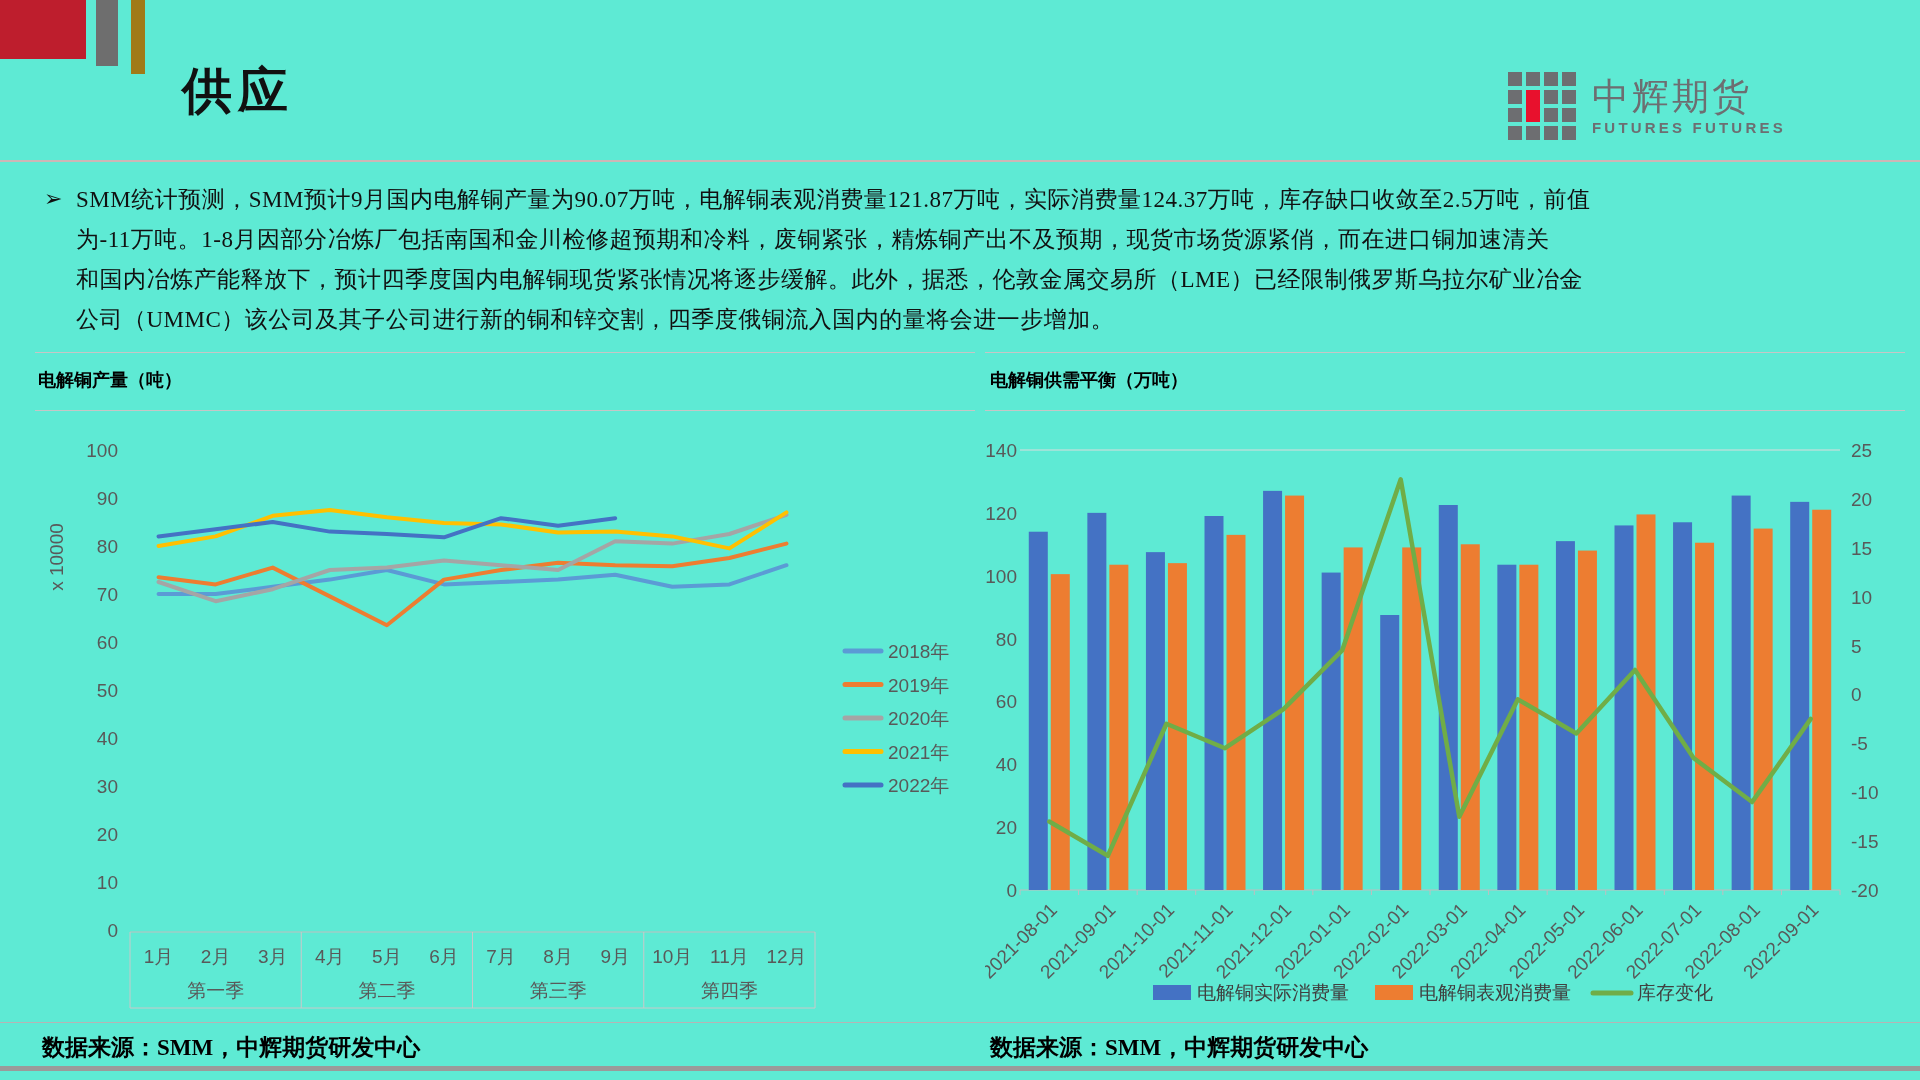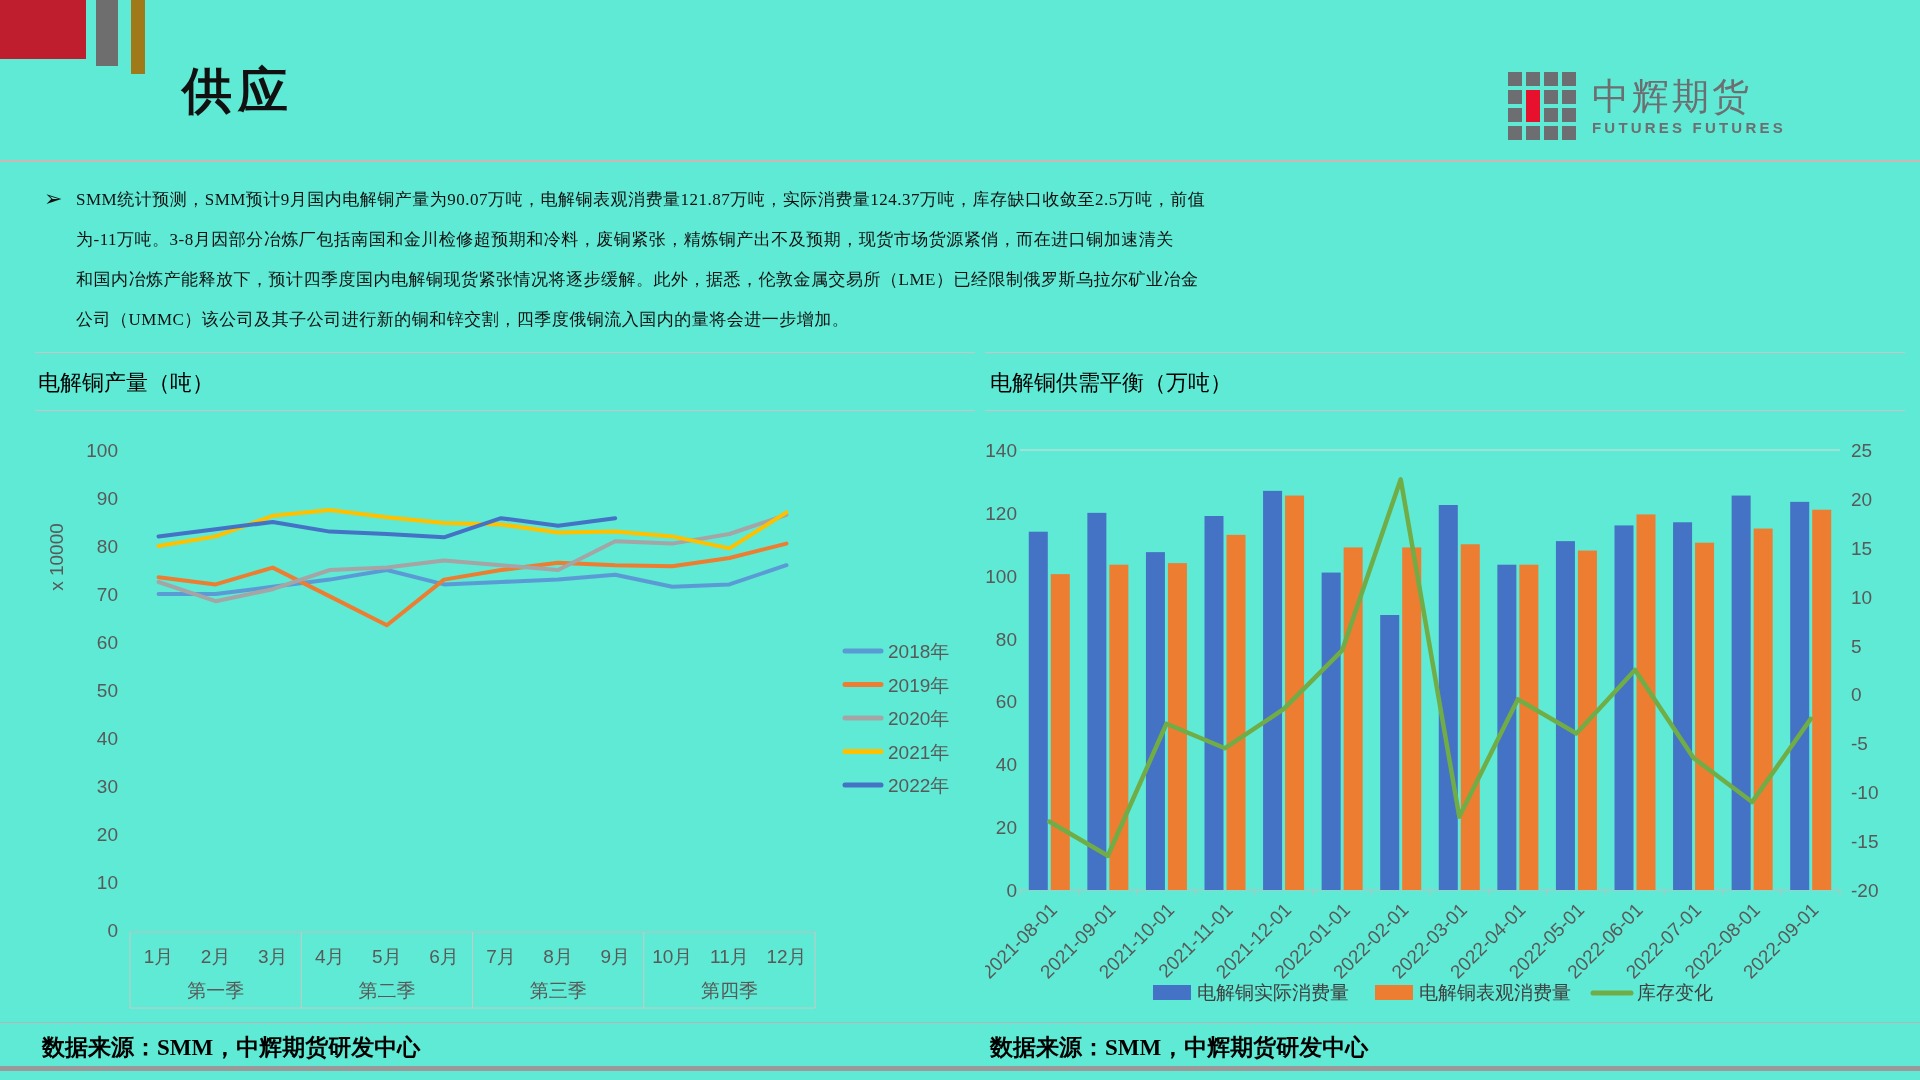--- a/index.html
+++ b/index.html
@@ -21,25 +21,25 @@
   .cell.red{background:#e8112d;}
   .logo-text{margin-left:16px;}
   .logo-cn{font-size:37px;font-weight:normal;color:#6d6e71;letter-spacing:3px;line-height:40px;
            font-family:"Liberation Sans",sans-serif;}
   .logo-en{font-size:15px;font-weight:bold;color:#6d6e71;letter-spacing:3.2px;margin-top:2px;}
 
   
   .para{position:absolute;left:44px;top:180px;width:1560px;font-family:"Liberation Serif",serif;}
   .para .marker{position:absolute;left:0;top:6px;font-size:22px;color:#111;}
   .para .lines{margin-left:32px;}
-  .para .line{font-size:17px;line-height:40px;letter-spacing:0.5px;white-space:nowrap;color:#111;}
+  .para .line{font-size:23px;line-height:40px;letter-spacing:0.5px;white-space:nowrap;color:#111;}
 
   
   .rule{position:absolute;height:1px;background:#c6c6c6;}
-  .chart-title{position:absolute;font-size:22px;font-weight:normal;font-family:"Liberation Serif",serif;color:#000;}
+  .chart-title{position:absolute;font-size:18px;font-weight:bold;font-family:"Liberation Serif",serif;color:#000;}
   .chart-box{position:absolute;top:345px;width:940px;height:675px;}
   svg text{font-family:"Liberation Sans",sans-serif;}
   .ax{font-size:19px;fill:#595959;}
   .ax2{font-size:19px;fill:#404040;}
 
   
   .footer-rule{position:absolute;left:0;top:1022px;width:1920px;height:1px;background:#b5b5b5;}
   .source{position:absolute;top:1032px;font-size:23px;font-weight:bold;
           font-family:"Liberation Serif",serif;color:#000;text-align:center;}
   .bottom-bar{position:absolute;left:0;top:1066px;width:1920px;height:5px;background:#9a9a9a;}
@@ -76,21 +76,21 @@
       <div class="logo-cn">中辉期货</div>
       <div class="logo-en">FUTURES FUTURES</div>
     </div>
   </div>
   <div class="header-rule"></div>
 
   <div class="para">
     <span class="marker">➢</span>
     <div class="lines">
       <div class="line">SMM统计预测，SMM预计9月国内电解铜产量为90.07万吨，电解铜表观消费量121.87万吨，实际消费量124.37万吨，库存缺口收敛至2.5万吨，前值</div>
-      <div class="line">为-11万吨。3-8月因部分冶炼厂包括南国和金川检修超预期和冷料，废铜紧张，精炼铜产出不及预期，现货市场货源紧俏，而在进口铜加速清关</div>
+      <div class="line">为-11万吨。1-8月因部分冶炼厂包括南国和金川检修超预期和冷料，废铜紧张，精炼铜产出不及预期，现货市场货源紧俏，而在进口铜加速清关</div>
       <div class="line">和国内冶炼产能释放下，预计四季度国内电解铜现货紧张情况将逐步缓解。此外，据悉，伦敦金属交易所（LME）已经限制俄罗斯乌拉尔矿业冶金</div>
       <div class="line">公司（UMMC）该公司及其子公司进行新的铜和锌交割，四季度俄铜流入国内的量将会进一步增加。</div>
     </div>
   </div>
 
   <div class="rule" style="left:35px;top:352px;width:940px;"></div>
   <div class="rule" style="left:985px;top:352px;width:920px;"></div>
   <div class="rule" style="left:35px;top:410px;width:940px;"></div>
   <div class="rule" style="left:985px;top:410px;width:920px;"></div>
 

